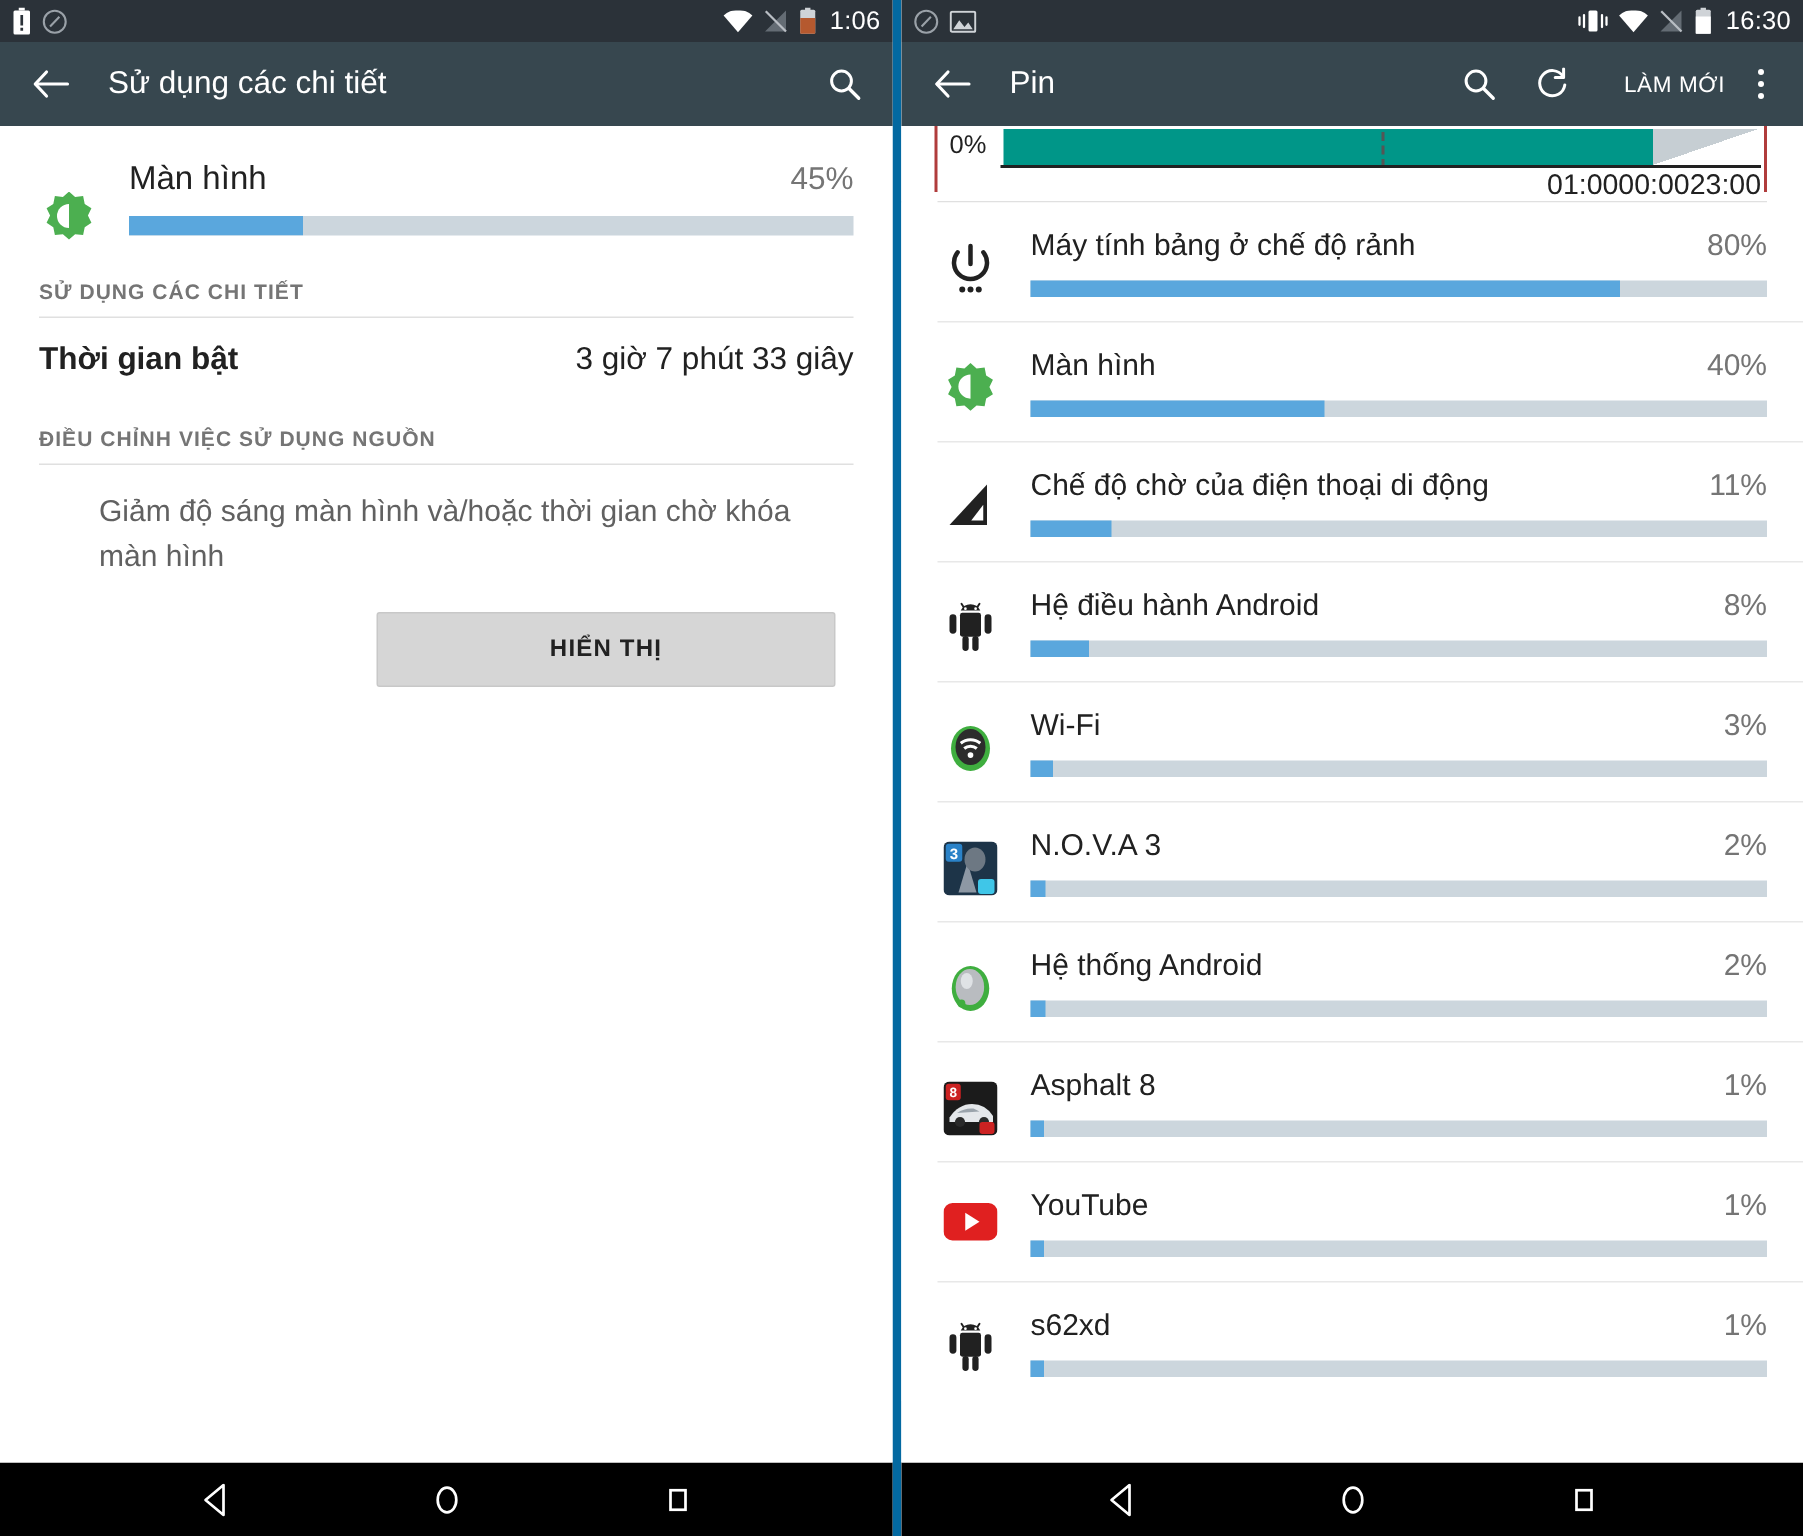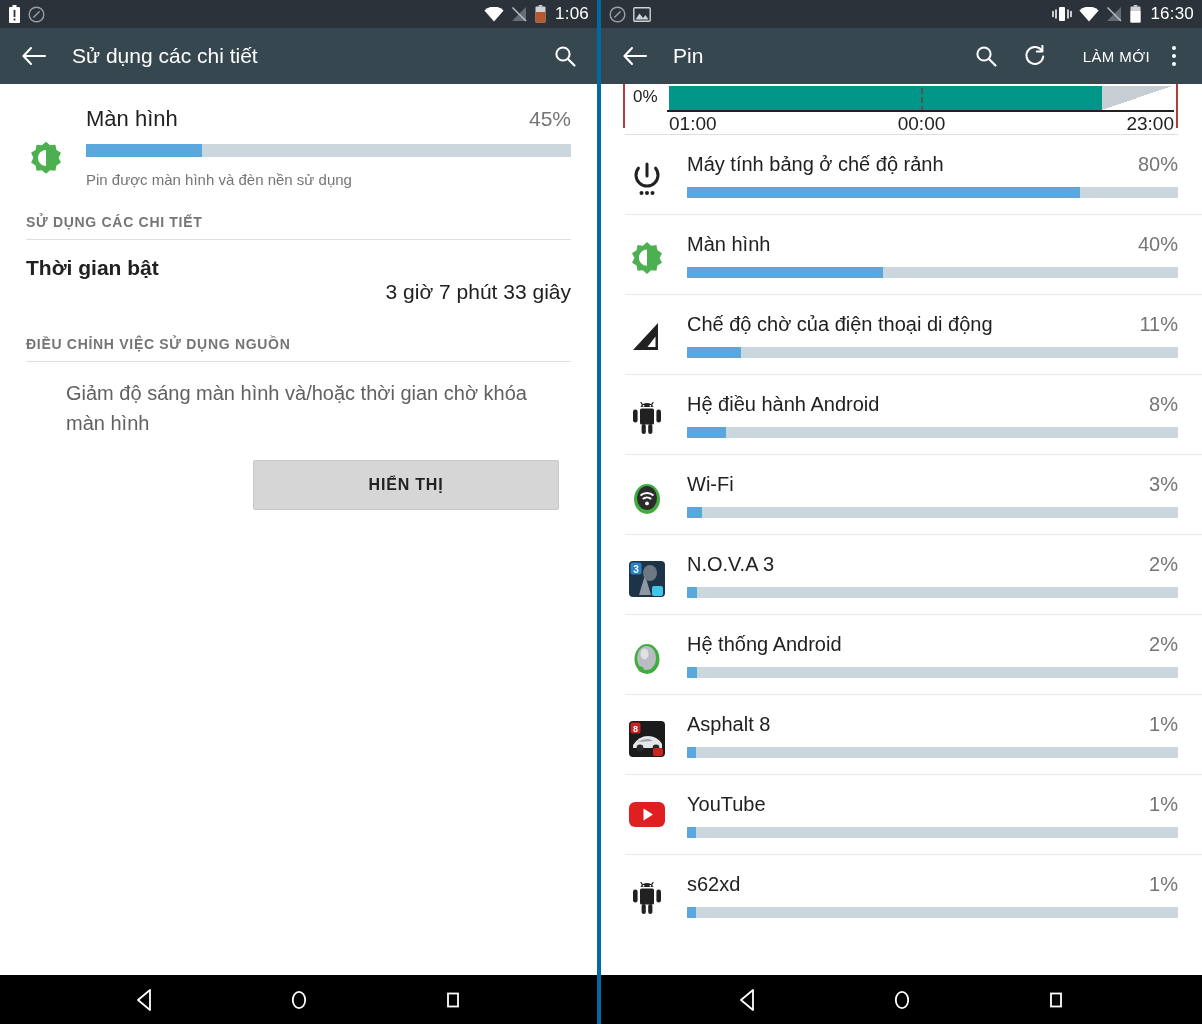--- a/index.html
+++ b/index.html
@@ -5,21 +5,21 @@
   * { box-sizing: border-box; margin: 0; padding: 0; }
   html, body {
     width: 1202px; height: 1024px;
     font-family: "Liberation Sans", sans-serif;
     background: #ffffff;
     overflow: hidden;
   }
   .screen-pair { display: flex; width: 1202px; height: 1024px; }
   .phone { width: 601px; height: 1024px; position: relative; background: #fff;
            display: flex; flex-direction: column; }
-  .phone.left { border-right: 4px solid #0369a1; }
+  .phone.left { border-right: 6px solid #0369a1; }
 
   
   .statusbar {
     height: 28px; background: #2b3239; color: #ffffff;
     display: flex; align-items: center; padding: 0 8px;
     font-size: 16px; flex: 0 0 28px;
   }
   .sb-left { display: flex; align-items: center; gap: 7px; }
   .sb-right { margin-left: auto; display: flex; align-items: center; gap: 7px; }
   .sb-clock { font-size: 17px; font-weight: 400; letter-spacing: .2px;
@@ -61,21 +61,21 @@
   .bar { height: 13px; background: #ccd6dd; width: 100%; margin-top: 12px;
          position: relative; overflow:hidden; }
   .bar > span { display: block; height: 100%; background: #5aa7dd; }
   .detail-sub { font-size: 15px; color: #757575; margin-top: 14px; }
 
   .section-label {
     font-size: 14px; font-weight: bold; color: #757575; letter-spacing: .7px;
     padding: 26px 26px 9px 26px;
   }
   .divider { height: 1px; background: #e0e0e0; margin: 0 26px; }
-  .kv-row { display: flex; align-items: flex-start; padding: 16px 26px 6px 26px; flex-direction: column; }
+  .kv-row { display: flex; align-items: center; padding: 16px 26px 6px 26px; }
   .kv-key { font-size: 21px; font-weight: bold; color: #212121; }
   .kv-val { margin-left: auto; font-size: 21px; color: #212121; }
   .para { font-size: 20px; color: #616161; line-height: 1.5;
           padding: 16px 30px 0 26px; margin-left: 40px; }
   .btn-row { display: flex; justify-content: flex-end; padding: 22px 38px 0 26px; }
   .btn {
     background: #d6d6d6; border: 1px solid #c8c8c8; color: #212121;
     font-size: 16px; font-weight: bold; letter-spacing: .8px;
     padding: 15px 0; width: 306px; text-align: center; border-radius: 2px;
   }
@@ -95,21 +95,21 @@
                 background: linear-gradient(to bottom right,#c6ced3 0%, #c6ced3 50%, #ffffff 50%);
   }
   .chart-rest { position:absolute; top:0; bottom:0; background:#c6ced3; }
   .chart-ylabel { position: absolute; left: 10px; top: 3px; font-size: 17px;
                   color: #212121; background:#fff; padding-right:2px; z-index:3; }
   .chart-axis { position: absolute; left: 44px; right: 4px; top: 26px;
                 height: 2px; background: #212121; }
   .chart-dash { position: absolute; top: 2px; height: 24px; width: 0;
                 border-left: 2px dashed #555; }
   .chart-ticks { position: absolute; left: 46px; right: 4px; top: 29px;
-                 display: flex; justify-content: space-between; }
+                 display: flex; justify-content: flex-end; }
   .chart-ticks span { font-size: 19px; color: #212121; }
   .chart-caption { color: #009688; font-size: 17px; padding: 18px 24px 16px 24px; }
 
   
   .applist { background: #fff; }
   .app-row { display: flex; padding: 18px 24px 16px 24px; align-items: flex-start; }
   .app-ico { width: 44px; flex: 0 0 44px; display: flex; align-items: center;
              justify-content: center; padding-top: 8px; }
   .app-body { flex: 1; margin-left: 18px; }
   .app-top { display: flex; align-items: baseline; }
@@ -202,21 +202,20 @@
           </svg>
         </div>
         <div class="detail-main">
           <div class="detail-row1">
             <span class="detail-name">Màn hình</span>
             <span class="detail-pct">45%</span>
           </div>
           <div class="bar">
             <span id="left-bar-fill" style="width: 24%;"></span>
           </div>
-          <div class="detail-sub">Pin được màn hình và đèn nền sử dụng</div>
         </div>
       </div>
 
       <div class="section-label">SỬ DỤNG CÁC CHI TIẾT</div>
       <div class="divider"></div>
 
       <div class="kv-row">
         <span class="kv-key">Thời gian bật</span>
         <span class="kv-val">3 giờ 7 phút 33 giây</span>
       </div>

